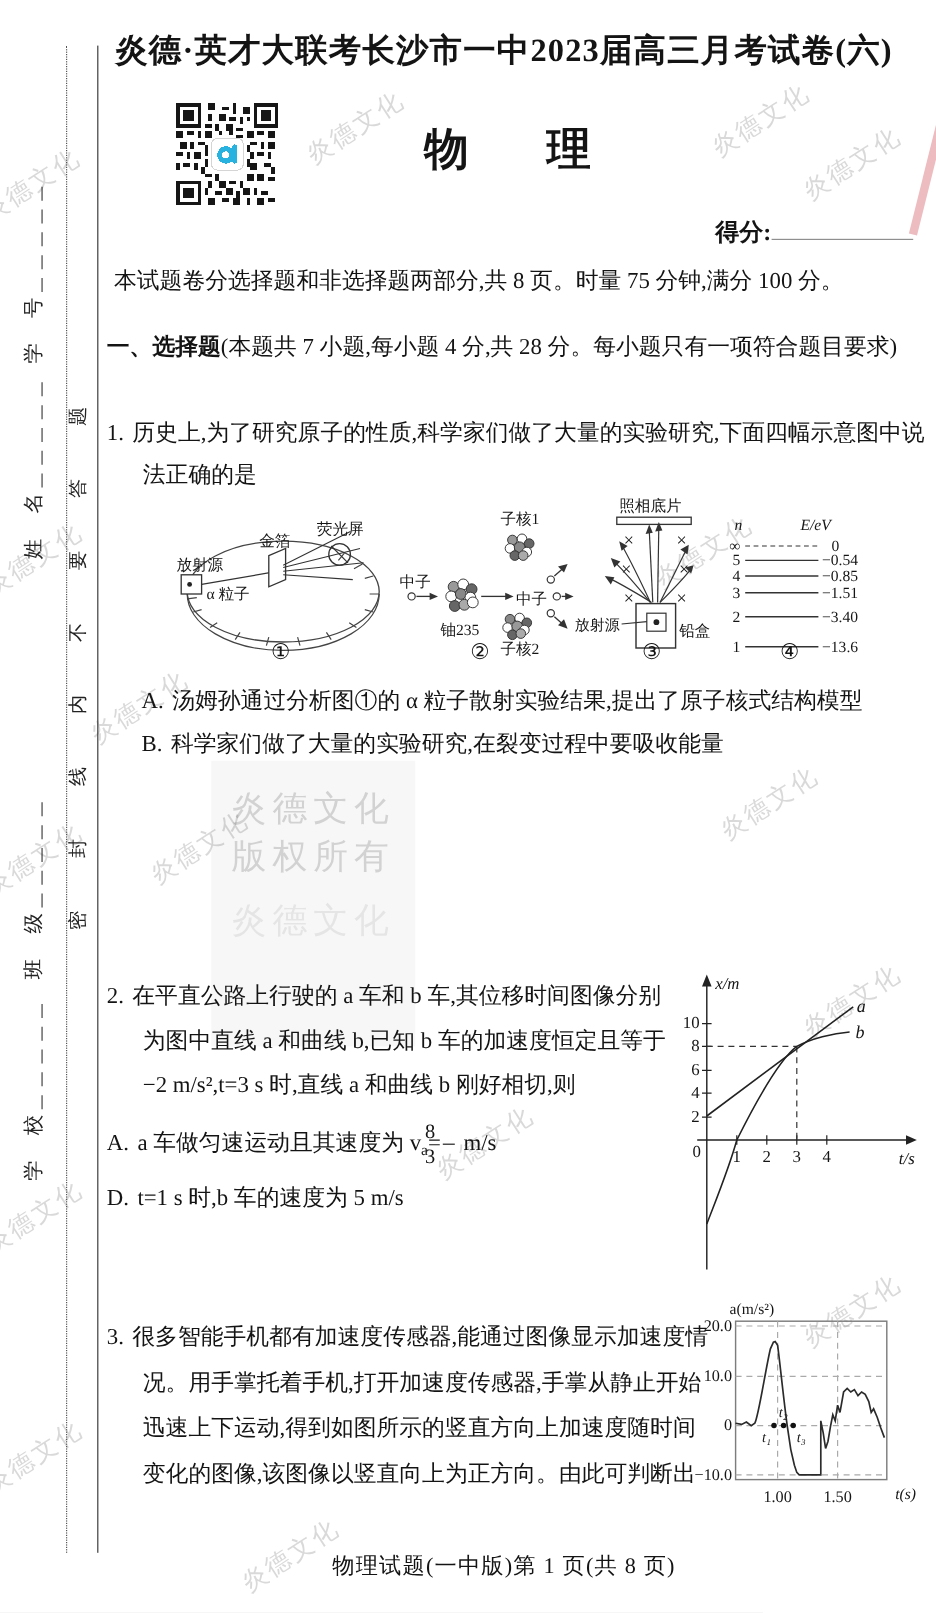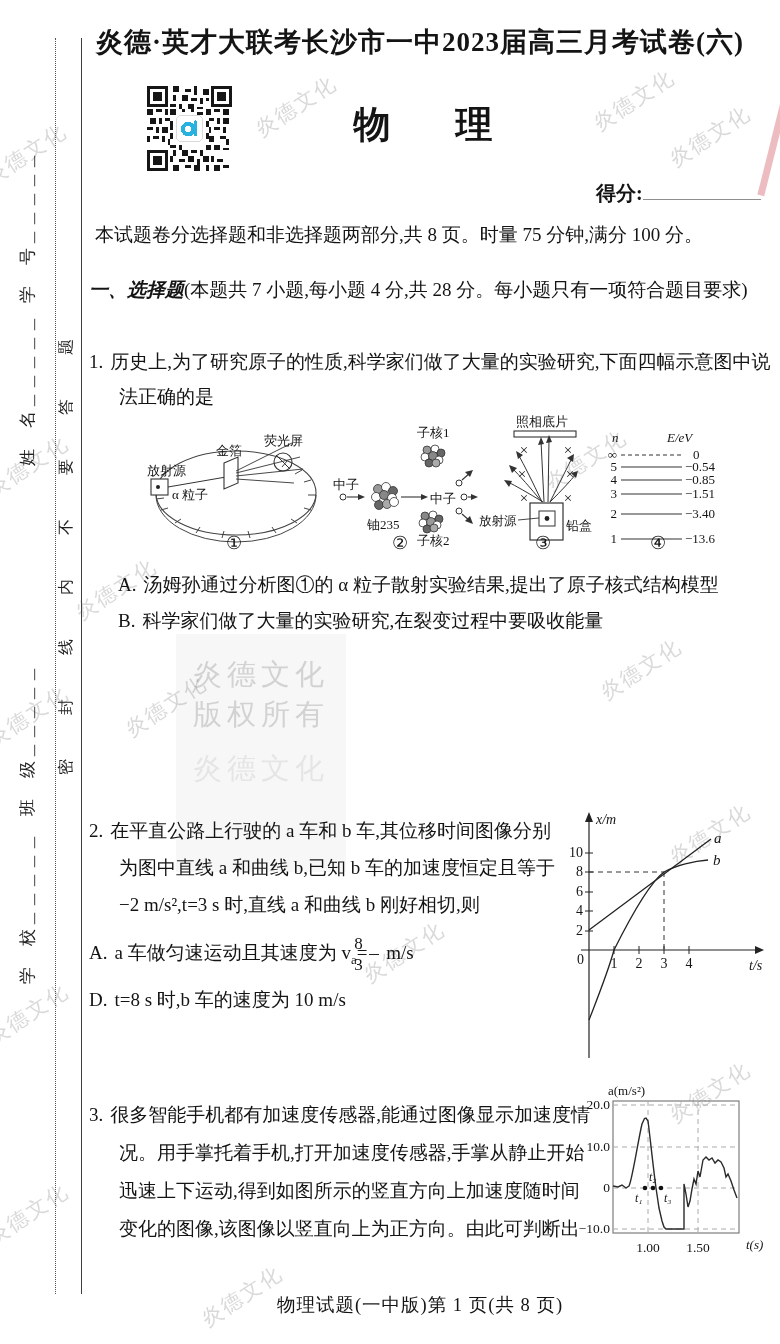--- a/index.html
+++ b/index.html
@@ -27,21 +27,21 @@
          font-size:27px;font-weight:bold;letter-spacing:1px;z-index:2;}
   .subject{position:absolute;left:280px;top:100px;width:300px;text-align:center;
          font-size:37px;font-weight:bold;letter-spacing:14px;z-index:2;}
   .score{position:absolute;left:596px;top:179px;font-size:20px;font-weight:bold;z-index:2;}
   .score .blank{display:inline-block;width:118px;height:20px;border-bottom:1.6px solid #8f8f8f;}
   
   .txt{position:absolute;z-index:2;font-size:19px;line-height:35px;}
   .hang{padding-left:30px;text-indent:-30px;}
   .opt{padding-left:32px;text-indent:-32px;margin-top:1px;}
   .olabel{margin-right:7px;}
-  .bold{font-weight:bold;font-style:italic;}
+  .bold{font-weight:bold;}
   .frac{display:inline-block;vertical-align:middle;text-align:center;line-height:1.05;
         font-size:17px;margin:0 2px;}
   .frac .fnum{display:block;border-bottom:1.4px solid #222;padding:0 5px 1px;}
   .frac .fden{display:block;padding:1px 5px 0;}
   sub{font-size:13px;}
   .figlabel{position:absolute;z-index:2;font-size:18px;width:24px;text-align:center;}
   .footer{position:absolute;left:88px;top:1292px;width:664px;text-align:center;
           font-size:18.5px;z-index:2;letter-spacing:1px;}
   svg{position:absolute;z-index:2;overflow:visible;}
   svg text{font-family:"Liberation Serif","DejaVu Serif",serif;fill:#151515;}
@@ -257,21 +257,21 @@
     <div class="opt"><span class="olabel">B.</span><span>科学家们做了大量的实验研究,在裂变过程中要吸收能量</span></div>
   </div>
 
   <div class="txt" style="left:89px;top:812px;width:468px;line-height:37px">
     <div class="hang">
       <span class="olabel">2.</span><span>在平直公路上行驶的 a 车和 b 车,其位移时间图像分别为图中直线 a 和曲线 b,已知 b 车的加速度恒定且等于−2 m/s²,t=3 s 时,直线 a 和曲线 b 刚好相切,则</span>
     </div>
     <div class="opt" style="margin-top:8px;line-height:44px">
       <span class="olabel">A.</span><span>a 车做匀速运动且其速度为 v</span><sub>a</sub><span>=</span><span class="frac"><span class="fnum">8</span><span class="fden">3</span></span><span> m/s</span>
     </div>
-    <div class="opt" style="line-height:34px"><span class="olabel">D.</span><span>t=8 s 时,b 车的速度为 10 m/s</span></div>
+    <div class="opt" style="line-height:34px"><span class="olabel">D.</span><span>t=1 s 时,b 车的速度为 5 m/s</span></div>
   </div>
 
   <svg style="left:556px;top:810px" width="222" height="252" viewBox="0 0 222 252">
     <line x1="33" y1="8" x2="33" y2="248" stroke="#222" stroke-width="1.2"></line>
     <polygon points="33,2 29,12 37,12" fill="#222"></polygon>
     <line x1="25" y1="140" x2="202" y2="140" stroke="#222" stroke-width="1.2"></line>
     <polygon points="208,140 199,136 199,144" fill="#222"></polygon>
     <path d="M29 43H37M29 62H37M29 82H37M29 101H37M29 121H37" stroke="#222" stroke-width="1"></path>
     <path d="M58 136V144M83 136V144M108 136V144M133 136V144" stroke="#222" stroke-width="1"></path>
     <path d="M33 62H108M108 62V140" stroke="#333" stroke-width="1" stroke-dasharray="5,4" fill="none"></path>

